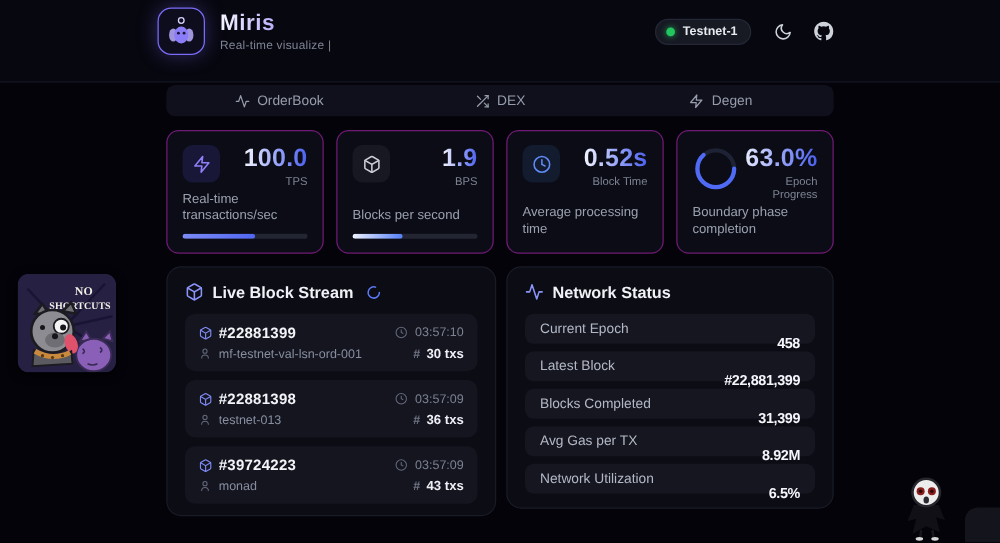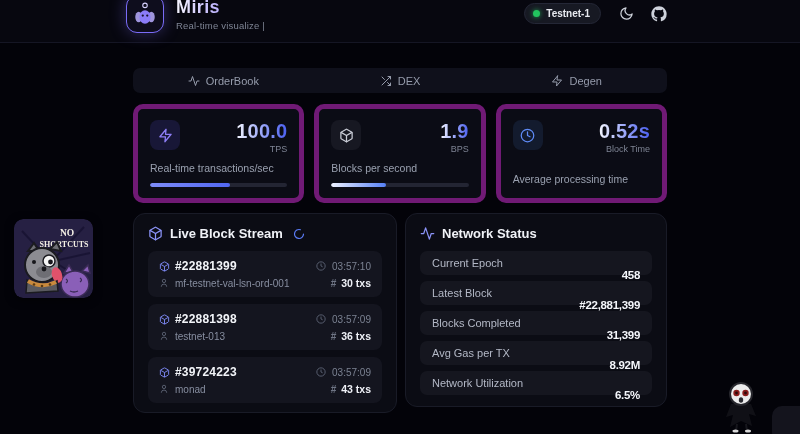--- a/index.html
+++ b/index.html
@@ -4,21 +4,21 @@
 <style>
   * { margin:0; padding:0; box-sizing:border-box; }
   html,body { background:#030309; }
   .screen {
     position:relative; width:800px; height:434px; overflow:hidden;
     background:#030309; font-family:"Liberation Sans", sans-serif;
     color:#e8eaf0; -webkit-font-smoothing:antialiased;
   }
   
   .header {
-    position:absolute; top:0; left:0; right:0; height:43px;
+    position:absolute; top:0; left:0; right:0; height:66px;
     background:#07070f; border-bottom:1px solid #151624;
     display:flex; align-items:center; justify-content:space-between;
     padding:0 133px 15px 126px;
   }
   .brand { display:flex; align-items:center; gap:12px; }
   .logo {
     width:38px; height:38px; border-radius:11px; background:#0e0d1d;
     border:1.5px solid #7a6cf8; box-shadow:0 0 16px rgba(122,108,248,.35);
     display:flex; align-items:center; justify-content:center;
   }
@@ -46,21 +46,21 @@
   .tab {
     flex:1; display:flex; align-items:center; justify-content:center; gap:6px;
     font-size:11px; color:#969cac; border-radius:6px; cursor:pointer;
     border:1px solid transparent; background:transparent;
   }
   .tab.active { background:#1d1e2a; border-color:#2d2f3e; color:#eef0f5; font-weight:700; }
   .tab svg { width:12px; height:12px; }
   
   .cards { display:flex; gap:10px; margin-top:11px; }
   .card {
-    flex:1; height:99px; background:#0b0c15; border:5px solid #701a75;
+    flex:1; height:99px; background:#0b0c15; border:1px solid #701a75;
     border-radius:10px; padding:11px 12px; display:flex; flex-direction:column;
   }
   .card-top { display:flex; align-items:flex-start; }
   .chip { width:30px; height:30px; border-radius:8px; display:flex; align-items:center; justify-content:center; }
   .chip svg { width:15px; height:15px; }
   .chip-purple { background:#181737; color:#8f7ff8; }
   .chip-gray   { background:#171822; color:#c9ccd6; }
   .chip-blue   { background:#131b2e; color:#5f8bf7; }
   .card-num { margin-left:auto; text-align:right; }
   .stat-value {
@@ -223,20 +223,33 @@
               </svg>
           </div>
           <div class="card-num">
             <div class="stat-value">0.52s</div>
             <div class="stat-unit">Block Time</div>
           </div>
         </div>
         <div class="card-desc">Average processing time</div>
       </div>
 
+      <div class="card">
+        <div class="card-top">
+          <svg class="ring-svg" viewBox="0 0 38 38">
+            <circle cx="19" cy="19" r="15" fill="none" stroke="#1d2234" stroke-width="3.5"></circle>
+            <circle cx="19" cy="19" r="15" fill="none" stroke="#4f6af5" stroke-width="3.5" stroke-linecap="round" stroke-dasharray="59.4 94.2"></circle>
+          </svg>
+          <div class="card-num">
+            <div class="stat-value">63.0%</div>
+            <div class="stat-unit">Epoch Progress</div>
+          </div>
+        </div>
+        <div class="card-desc" style="max-width:100px;">Boundary phase completion</div>
+      </div>
 
     </div>
 
     <div class="panels">
 
       <div class="panel panel-blocks">
         <div class="panel-head">
           <span class="picon">
             <svg viewBox="0 0 24 24" width="15" height="15" fill="none" stroke="currentColor" stroke-width="2" stroke-linecap="round" stroke-linejoin="round">
                 <path d="M21 16V8a2 2 0 0 0-1-1.73l-7-4a2 2 0 0 0-2 0l-7 4A2 2 0 0 0 3 8v8a2 2 0 0 0 1 1.73l7 4a2 2 0 0 0 2 0l7-4A2 2 0 0 0 21 16z"></path>

